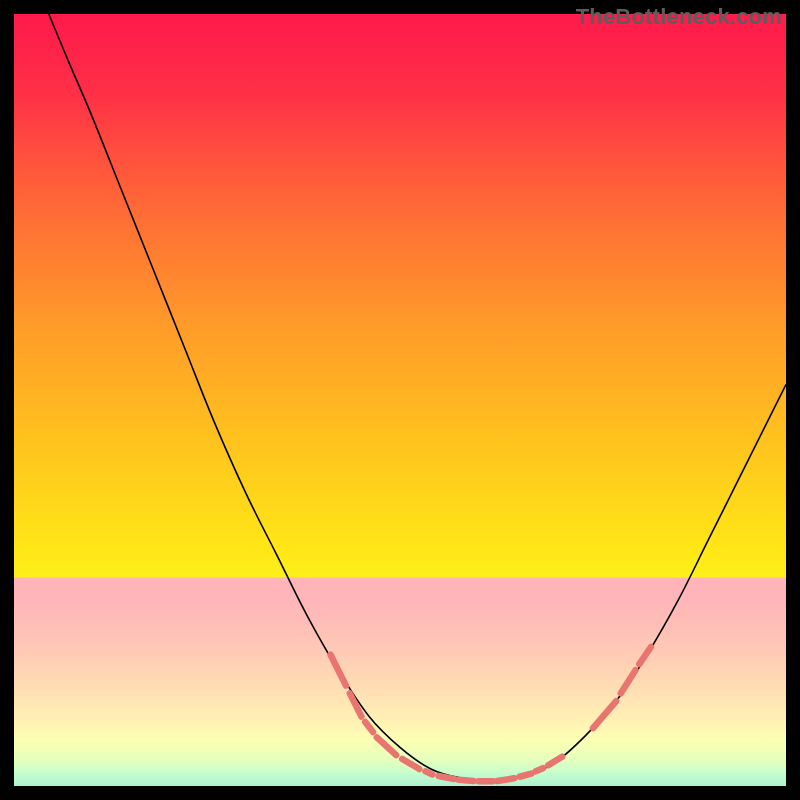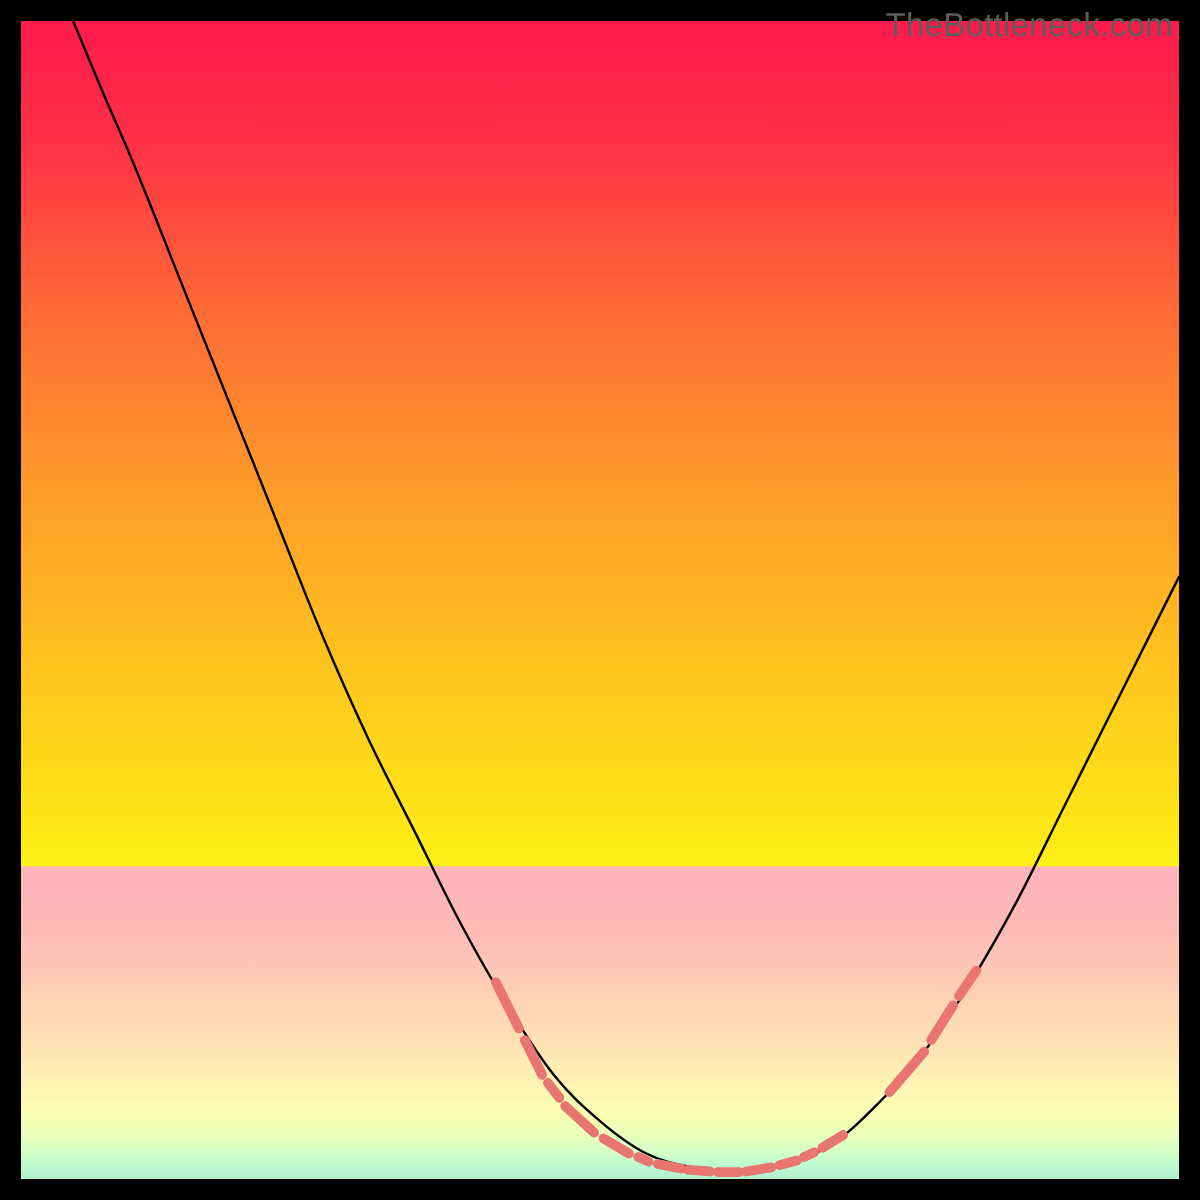--- a/index.html
+++ b/index.html
@@ -25,21 +25,21 @@
     top: 0;
     width: 772px;
     height: 772px;
   }
   .watermark {
     position: absolute;
     top: 4px;
     right: 18px;
     color: #5d5d5d;
     font-size: 22px;
-    font-weight: 400;
+    font-weight: 700;
     letter-spacing: 0.2px;
   }
 </style>
 </head>
 <body>
 
 <div class="frame">
   <svg class="plot" viewBox="0 0 772 772" preserveAspectRatio="none">
     <defs>
       <linearGradient id="bg-grad" x1="0" y1="0" x2="0" y2="1">

